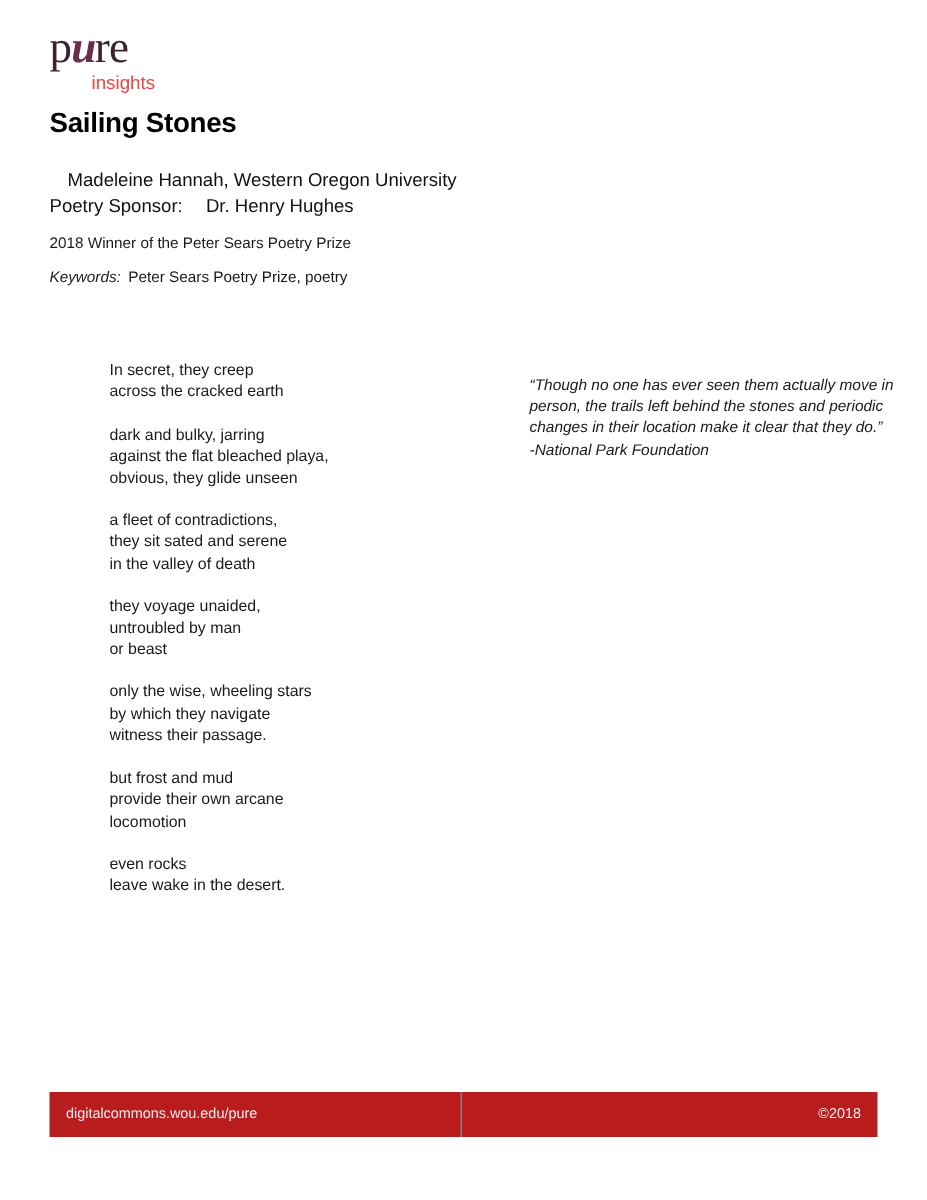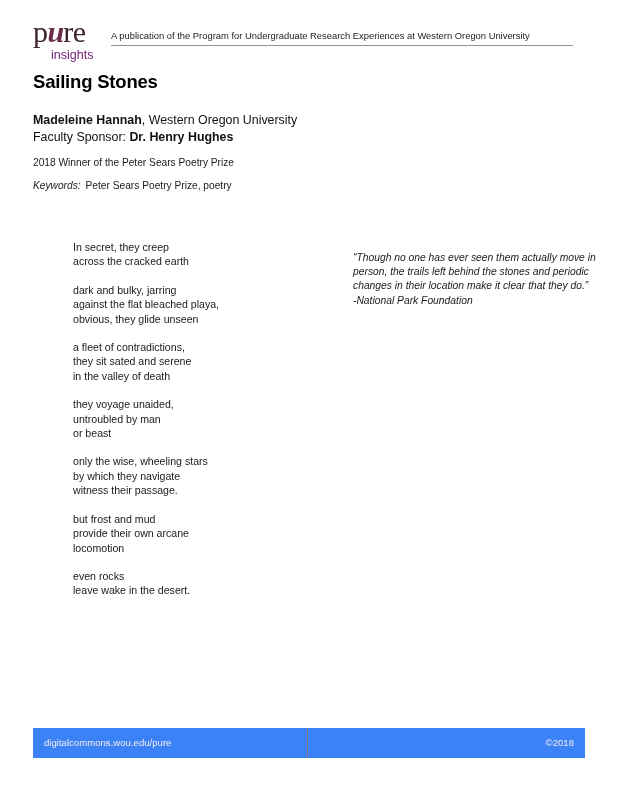--- a/index.html
+++ b/index.html
@@ -50,22 +50,22 @@
     font-weight: bold;
     font-style: italic;
     color: #6b2d4a;
     letter-spacing: -3px;
     padding-right: 2px;
   }
   .logo-sub {
     font-family: "Liberation Sans", sans-serif;
     font-size: 12.5px;
     line-height: 14px;
-    color: #701a75;
-    margin-left: 18px;
+    color: #ef4444;
+    margin-left: 28px;
     margin-top: 2px;
   }
   .pub-line {
     position: absolute;
     left: 78px;
     top: 12px;
     width: 462px;
   }
   .pub-text {
     font-size: 9.4px;
@@ -91,21 +91,21 @@
     color: #000000;
   }
   .byline {
     position: absolute;
     left: 33px;
     top: 112px;
     font-size: 12.4px;
     line-height: 16.5px;
     color: #111111;
   }
-  .byline b { font-weight: bold; }
+  .byline b { font-weight: normal; margin-left: 12px; }
 
   .award {
     position: absolute;
     left: 33px;
     top: 157px;
     font-size: 10.2px;
     color: #1a1a1a;
   }
   .keywords {
     position: absolute;
@@ -187,32 +187,28 @@
 
 <div class="page">
 
   <div class="header">
 
     <div class="logo">
       <div class="logo-word"><span>p</span><span class="logo-u">u</span><span>re</span></div>
       <div class="logo-sub">insights</div>
     </div>
 
-    <div class="pub-line">
-      <div class="pub-text">A publication of the Program for Undergraduate Research Experiences at Western Oregon University</div>
-      <div class="pub-rule"></div>
-    </div>
 
   </div>
 
   <div class="title">Sailing Stones</div>
 
   <div class="byline">
     <div><b>Madeleine Hannah</b><span>, Western Oregon University</span></div>
-    <div><span>Faculty Sponsor: </span><b>Dr. Henry Hughes</b></div>
+    <div><span>Poetry Sponsor: </span><b>Dr. Henry Hughes</b></div>
   </div>
 
   <div class="award">2018 Winner of the Peter Sears Poetry Prize</div>
 
   <div class="keywords"><i>Keywords:</i><span class="kw-values">Peter Sears Poetry Prize, poetry</span></div>
 
   <div class="poem">
       <div class="stanza">
         <div class="line">In secret, they creep</div>
         <div class="line">across the cracked earth</div>
@@ -248,19 +244,19 @@
       </div>
     </div>
 
   <div class="quote">
       <div class="q-line">“Though no one has ever seen them actually move in</div>
       <div class="q-line">person, the trails left behind the stones and periodic</div>
       <div class="q-line">changes in their location make it clear that they do.”</div>
       <div class="q-line">-National Park Foundation</div>
     </div>
 
-  <div class="footer" style="background: #3b82f6;">
+  <div class="footer" style="background: #b91c1c;">
     <div class="footer-divider"></div>
     <div class="footer-left">digitalcommons.wou.edu/pure</div>
     <div class="footer-right">©2018</div>
   </div>
 
 </div>
 
 </body></html>

